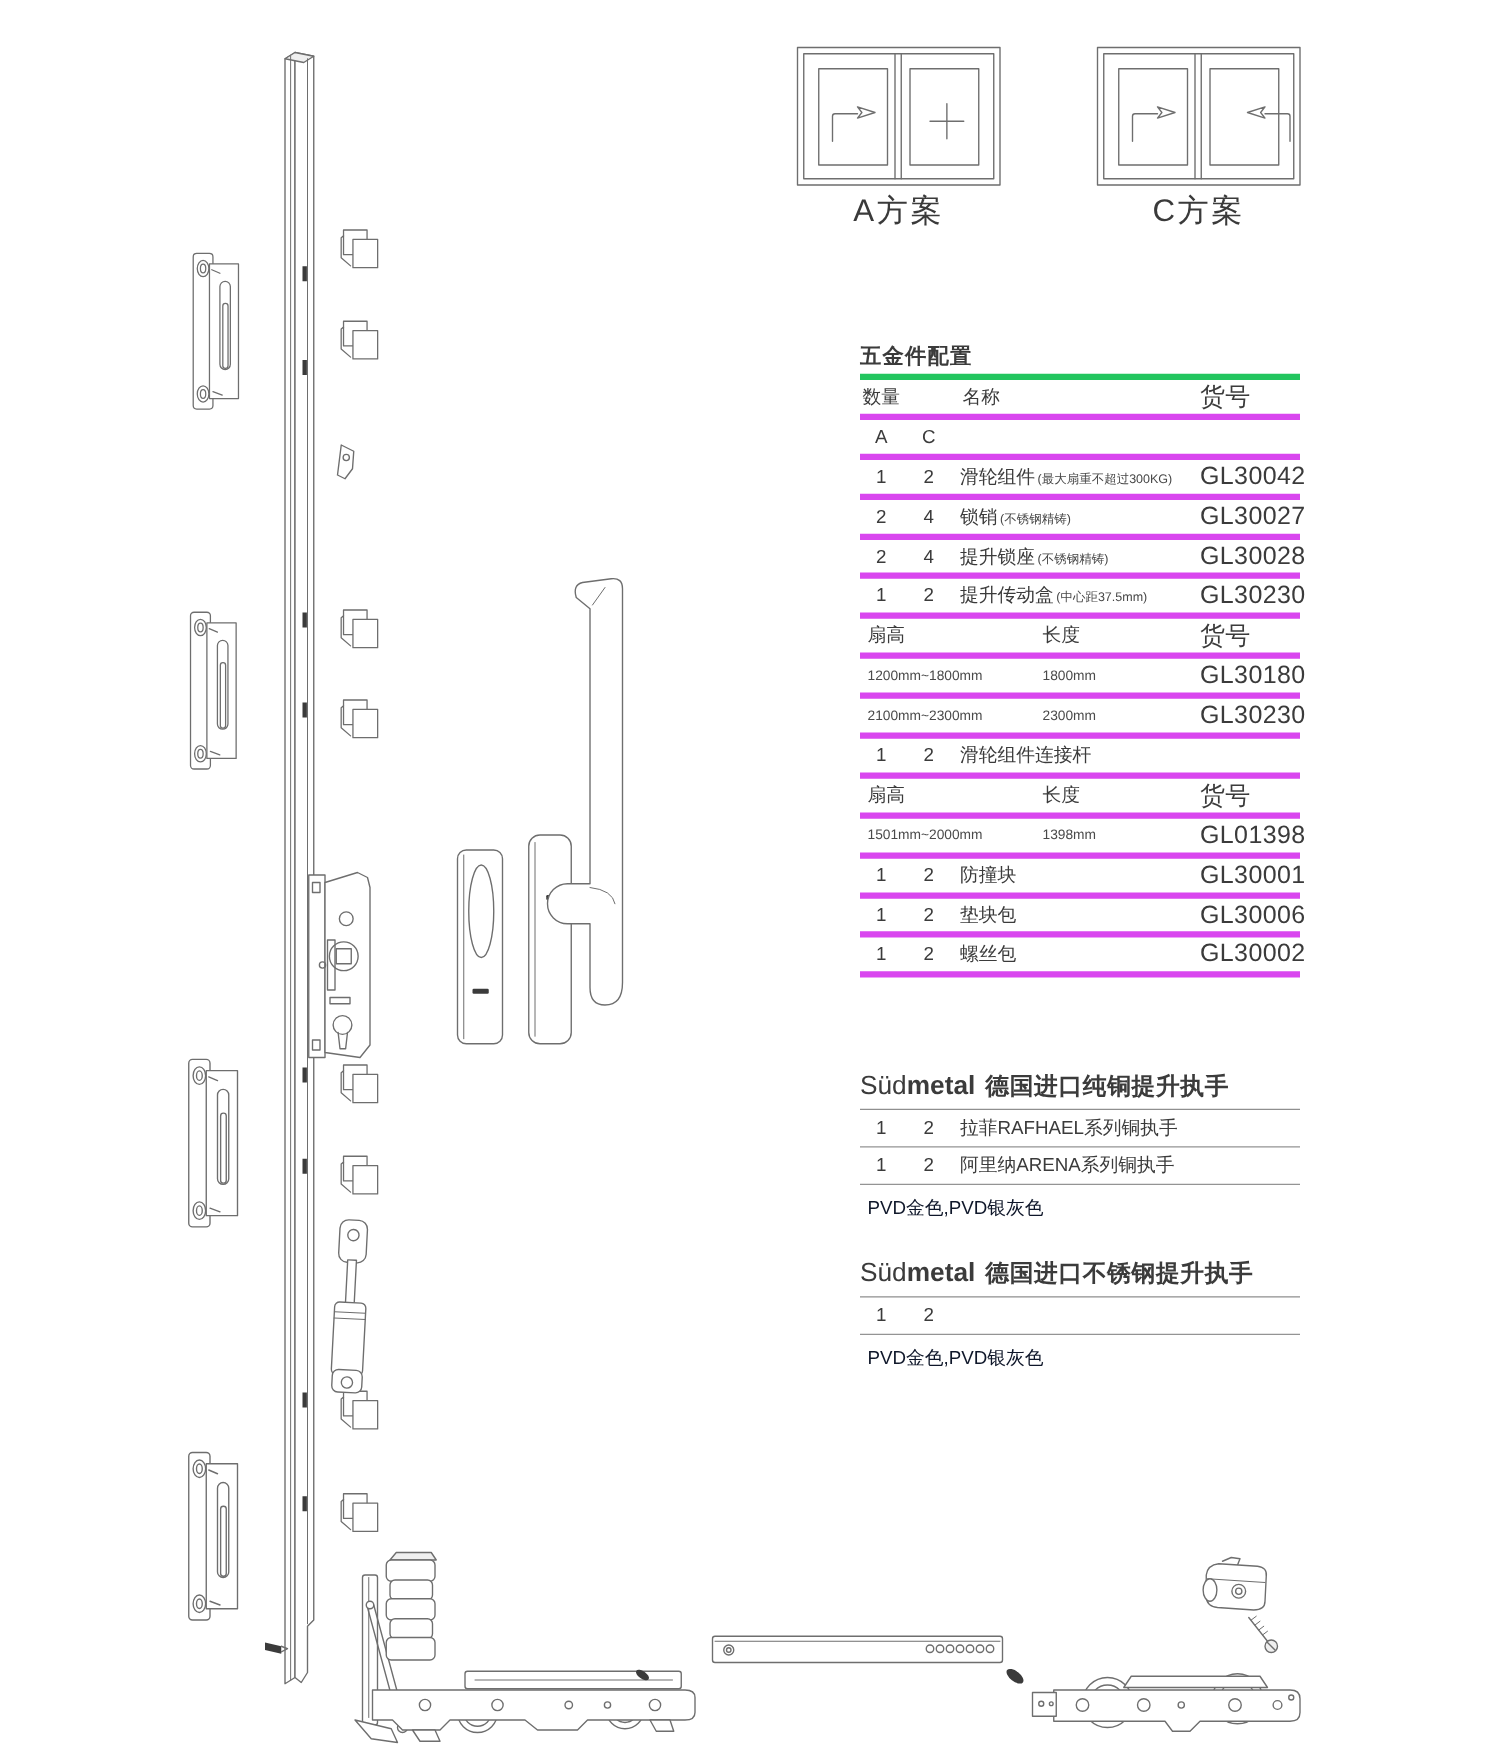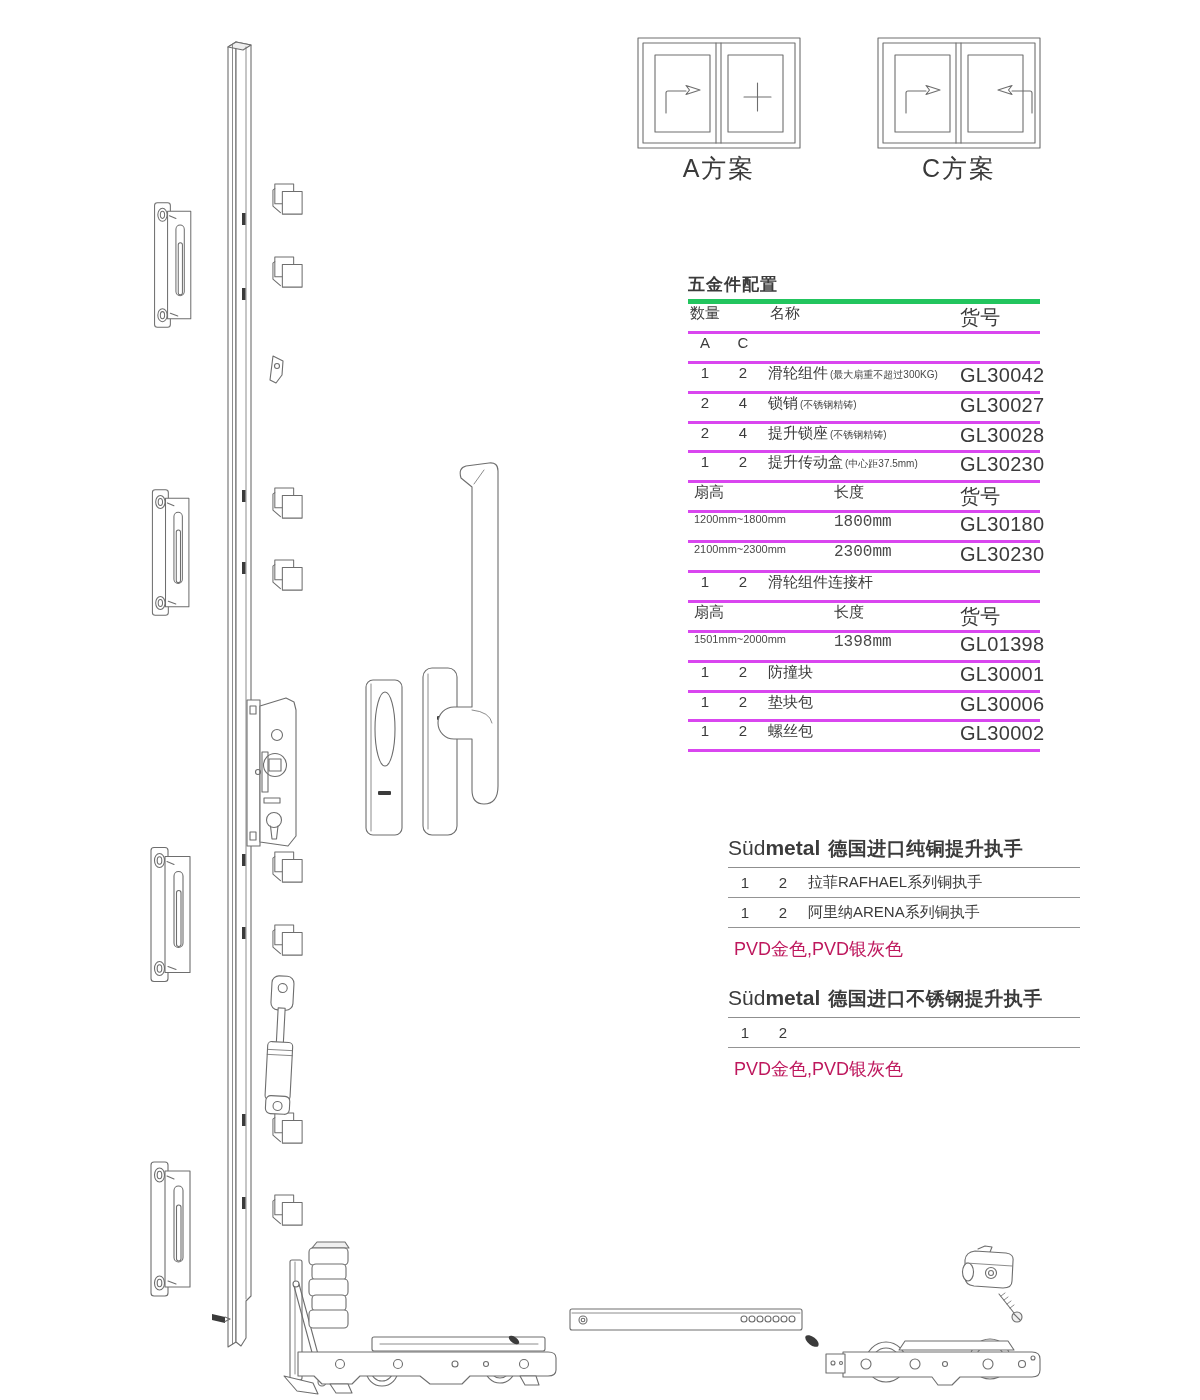--- a/index.html
+++ b/index.html
@@ -12,40 +12,40 @@
   svg.art .fd{fill:#3b3b3b;stroke:none;}
   svg.art .thin{stroke-width:0.8;}
 
   .scheme-label{position:absolute;width:162px;text-align:center;font-size:25px;
                 letter-spacing:2px;color:#3a3a3a;}
 
   
   .tbl{position:absolute;left:688px;top:274px;width:352px;}
   .tbl-title{font-size:17px;font-weight:700;height:25px;line-height:22px;
              border-bottom:5px solid #22c55e;letter-spacing:1px;}
-  .row{display:flex;align-items:flex-start;height:26.9px;border-bottom:3px solid #d946ef;font-size:15px;}
+  .row{display:flex;align-items:center;height:26.9px;border-bottom:5px solid #d946ef;font-size:15px;}
   .ca{width:34px;text-align:center;}
   .cc{width:42px;text-align:center;}
   .cn{flex:1;padding-left:4px;display:flex;align-items:baseline;gap:2px;white-space:nowrap;}
   .cn .note{font-size:10px;color:#474747;}
   .ccode{width:80px;font-size:20px;letter-spacing:.3px;}
   .chead-qty{width:76px;padding-left:2px;}
   .crange{width:140px;font-size:11px;padding-left:6px;color:#4a4a4a;}
-  .clen{flex:1;font-size:16px;color:#4a4a4a;font-family:Liberation Mono, monospace;}
+  .clen{flex:1;font-size:11px;color:#4a4a4a;}
   .csh-h{width:140px;padding-left:6px;}
   .csh-l{flex:1;}
 
   
-  .brand-sec{position:absolute;left:728px;width:352px;}
+  .brand-sec{position:absolute;left:688px;width:352px;margin-top:20px;}
   .brand-title{display:flex;align-items:baseline;gap:8px;padding-bottom:5px;
                border-bottom:1px solid #8f8f8f;font-weight:700;font-size:19px;letter-spacing:.5px;}
   .brand-logo{font-size:21px;font-weight:400;letter-spacing:0;}
   .brand-logo b{font-weight:700;}
   .brand-row{display:flex;align-items:center;height:29px;border-bottom:1px solid #949494;font-size:15px;}
-  .brand-note{font-size:18px;padding-top:9px;padding-left:6px;color:#be185d;}
+  .brand-note{font-size:15px;padding-top:9px;padding-left:6px;color:#0f172a;}
 </style>
 </head>
 <body>
 
 <div class="page">
 
   <svg class="art" width="1200" height="1400" viewBox="0 0 1200 1400">
     <defs>
       <pattern id="hatch" width="4.5" height="4.5" patternUnits="userSpaceOnUse">
         <path d="M0 4.5 L4.5 0 M0 0 L4.5 4.5" stroke="#8d8d8d" stroke-width="0.7"></path>

